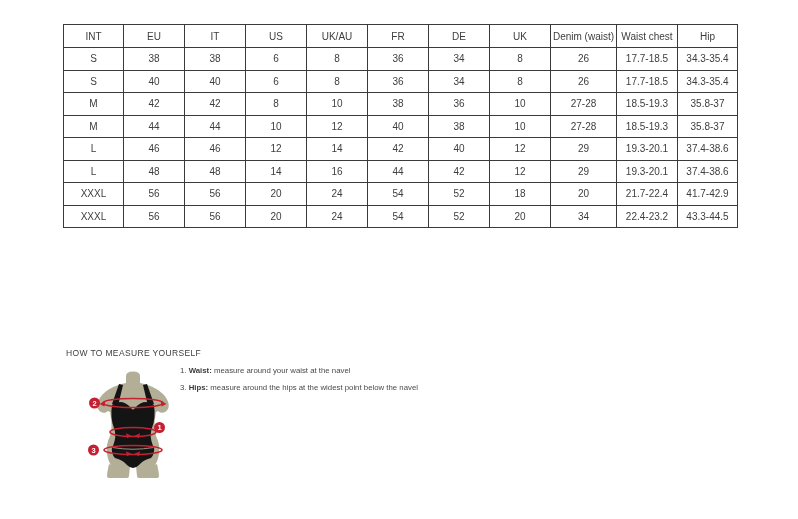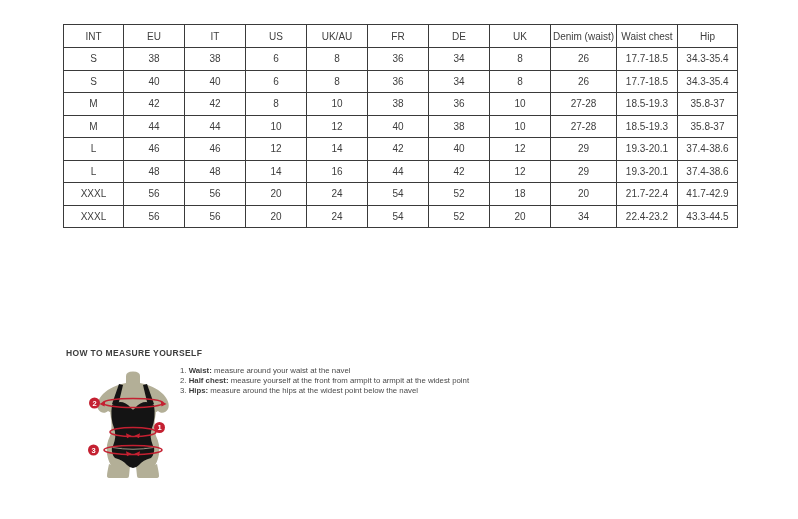--- a/index.html
+++ b/index.html
@@ -38,37 +38,38 @@
   table.size-chart th { height: 22px; }
   table.size-chart td { height: 21.5px; }
 
   
   .measure-heading {
     position: absolute;
     left: 66px;
     top: 348px;
     margin: 0;
     font-size: 8.5px;
-    font-weight: 700;
+    font-weight: 400;
     letter-spacing: 0.35px;
     color: var(--text-dark, #3d3d3d);
   }
   .figure-wrap {
     position: absolute;
     left: 86px;
     top: 370px;
     width: 90px;
     height: 112px;
   }
   .steps {
     position: absolute;
     left: 180px;
     top: 366px;
     display: flex;
     flex-direction: column;
+    gap: 7px;
   }
   .step {
     font-size: 7.8px;
     line-height: 10px;
     color: var(--text-gray, #4a4a4a);
     white-space: nowrap;
   }
   .step b { color: var(--text-dark, #3d3d3d); font-weight: 700; }
 
   
@@ -279,24 +280,19 @@
     </svg>
   </div>
 
   <div class="steps">
     <div class="step">
       <span>1.</span>
       <b>Waist:</b>
       <span>measure around your waist at the navel</span>
     </div>
     <div class="step">
-      <span>2.</span>
-      <b>Half chest:</b>
-      <span>measure yourself at the front from armpit to armpit at the widest point</span>
-    </div>
-    <div class="step">
       <span>3.</span>
       <b>Hips:</b>
       <span>measure around the hips at the widest point below the navel</span>
     </div>
   </div>
 
 </div>
 
 </body></html>

